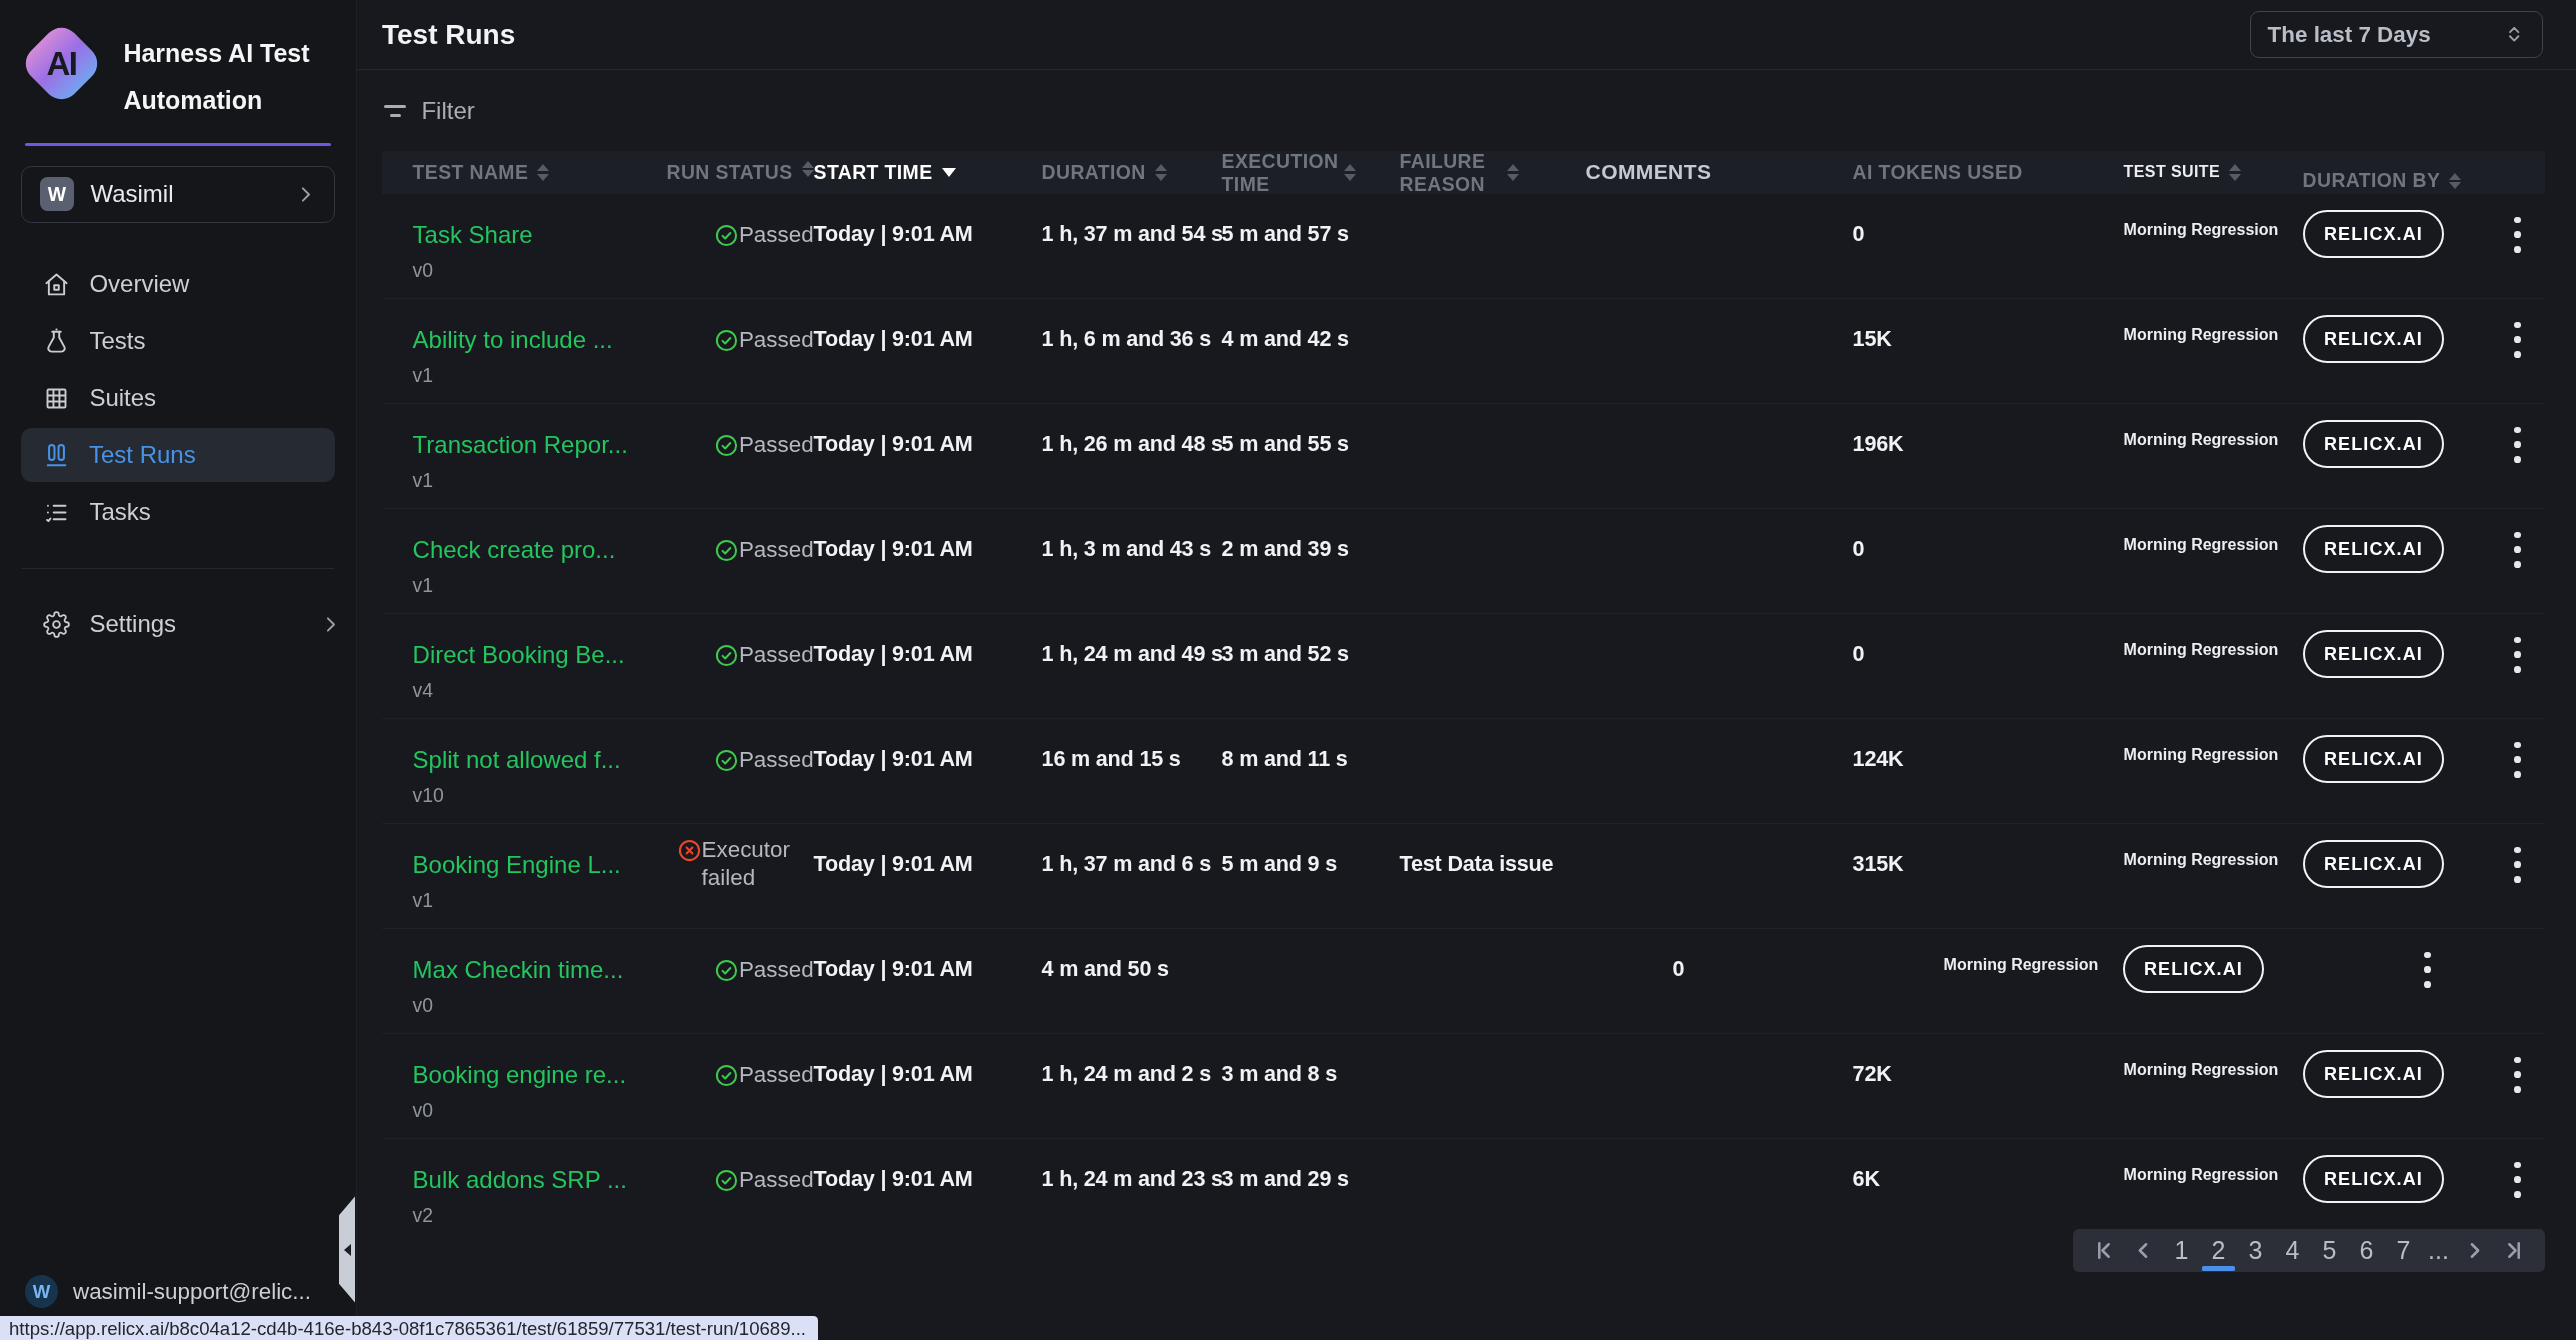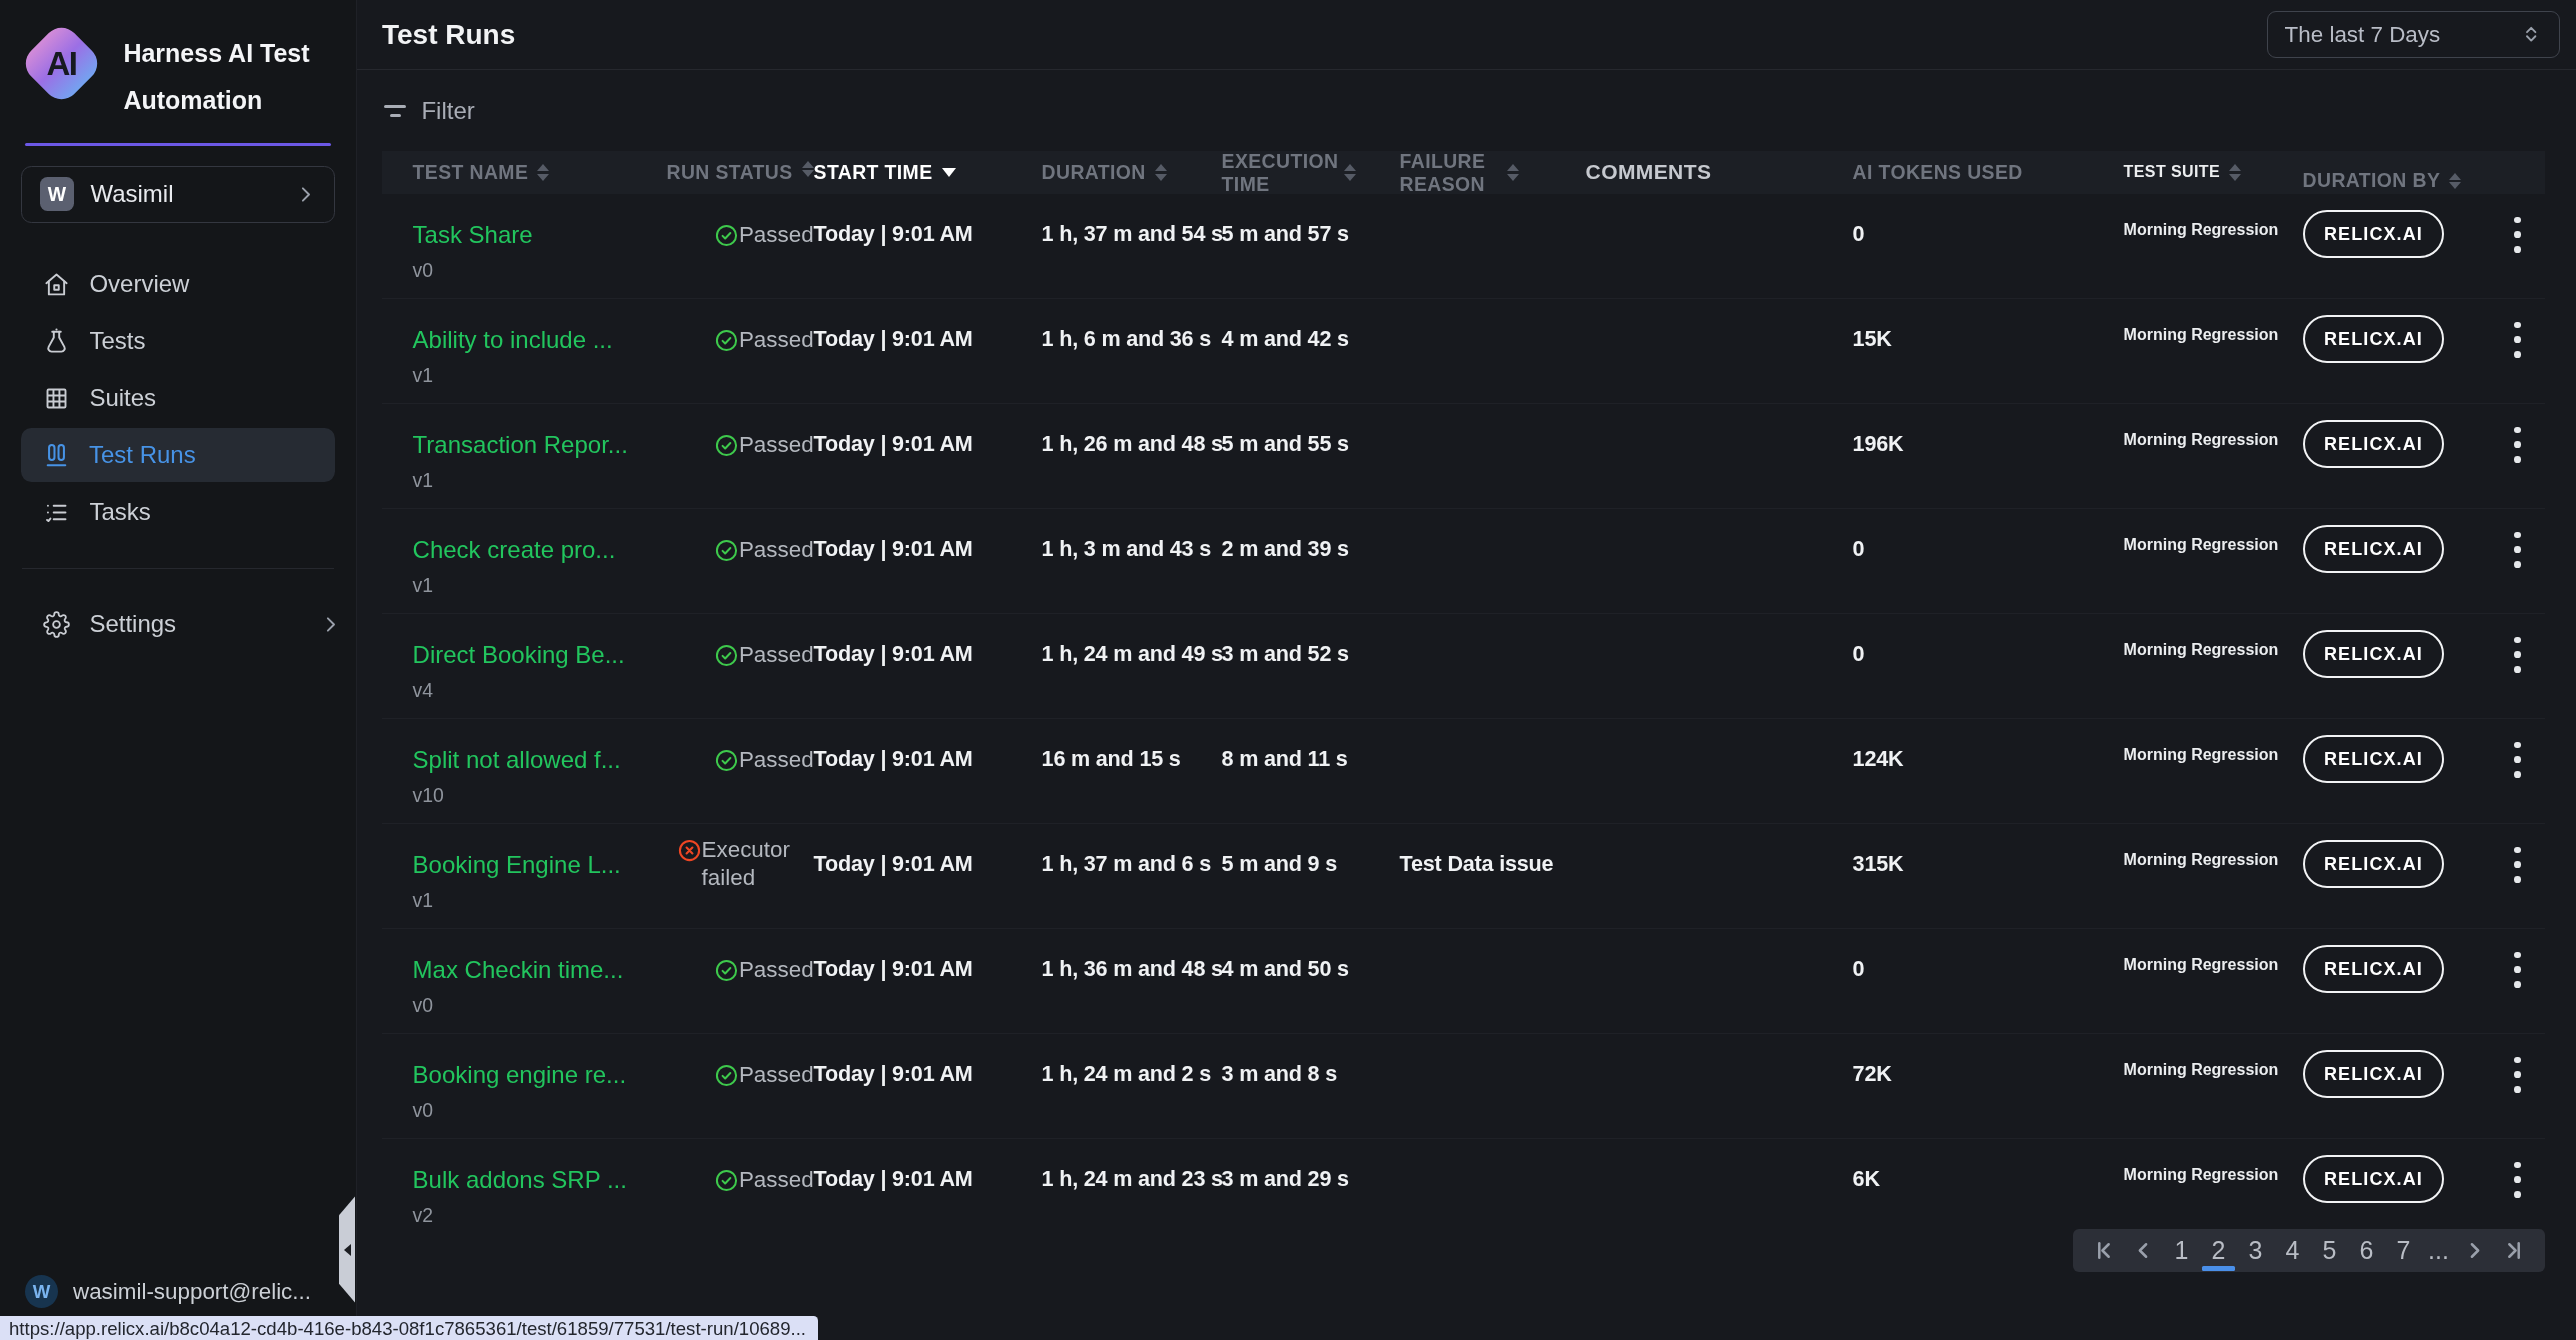--- a/index.html
+++ b/index.html
@@ -36,22 +36,22 @@
   .user-email{font-size:22.4px;color:#ccd0d6;}
 
   .handle{position:absolute;left:339px;top:1196px;width:16.4px;height:107px;background:#c9cdd6;
           clip-path:polygon(100% 0,100% 100%,0 82%,0 18%);display:flex;align-items:center;justify-content:center;cursor:pointer;z-index:5;}
   .handle i{display:block;width:0;height:0;border-top:6.7px solid transparent;border-bottom:6.7px solid transparent;border-right:7.5px solid #1b1d22;}
 
   
   .main{position:absolute;left:357px;top:0;right:0;bottom:0;}
   .topbar{height:69px;border-bottom:1.5px solid #26282e;display:flex;align-items:center;}
   .page-title{margin-left:25px;font-size:28px;font-weight:700;color:#f2f3f5;}
-  .range-select{margin-left:auto;margin-right:16px;width:258px;height:45px;border:1.5px solid #3f434c;border-radius:9px;
-                display:flex;align-items:center;justify-content:space-between;padding:0 16.4px;cursor:pointer;}
+  .range-select{margin-left:auto;margin-right:33px;width:258px;height:45px;border:1.5px solid #3f434c;border-radius:9px;
+                display:flex;align-items:center;justify-content:space-between;padding:0 16.4px;cursor:pointer;font-weight:bold;}
   .range-value{font-size:22.4px;color:#b9bdc7;}
 
   .filter{position:absolute;left:27px;top:97px;display:flex;align-items:center;gap:15px;font-size:24px;color:#a9adb6;cursor:pointer;}
   .filter-icon{display:flex;flex-direction:column;align-items:center;gap:5.2px;}
   .filter-icon b{display:block;height:3px;border-radius:1.5px;background:#a9adb6;}
   .filter-icon .f1{width:22.4px;}
   .filter-icon .f2{width:11.2px;}
 
   
   .table{position:absolute;left:24.6px;top:151px;right:31px;}
@@ -536,21 +536,20 @@
       <span class="sicon check-circle-icon">
         <svg width="25" height="25" viewBox="0 0 24 24" fill="none" stroke="#3ec94c" stroke-width="1.9" stroke-linecap="round" stroke-linejoin="round">
                   <circle cx="12" cy="12" r="9.2"></circle>
                   <path d="m8.2 12.4 2.5 2.5 5-5.3"></path>
                 </svg>
       </span>
 
       <span class="status-text">Passed</span>
     </div>
     <div class="cell c-start bold-cell">Today | 9:01 AM</div>
-    <div class="cell c-duration bold-cell">1 h, 36 m and 48 s</div>
     <div class="cell c-exec bold-cell">4 m and 50 s</div>
     <div class="cell c-fail bold-cell"></div>
     <div class="cell c-comments"></div>
     <div class="cell c-tokens bold-cell">0</div>
     <div class="cell c-suite">Morning Regression</div>
     <div class="cell c-submitted">
       <span class="pill">RELICX.AI</span>
     </div>
     <div class="cell c-actions">
       <span class="kebab">

